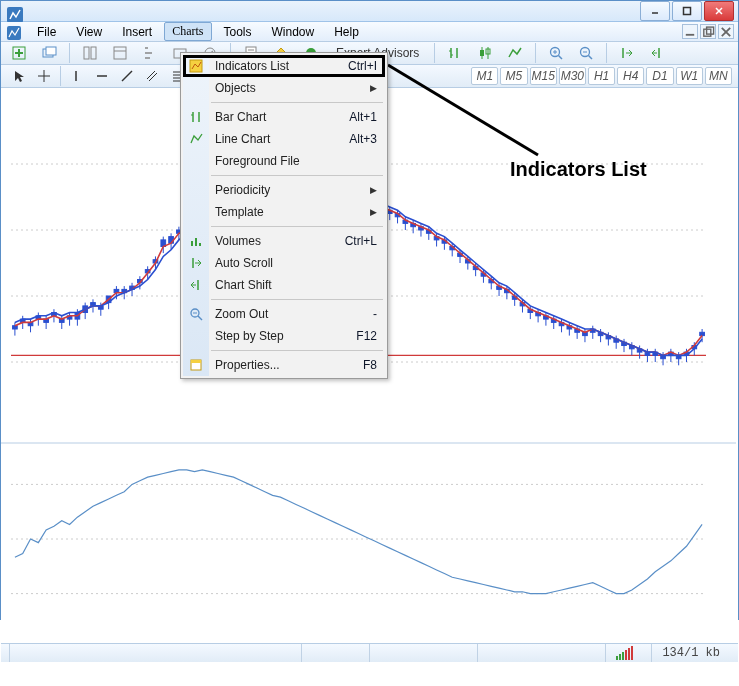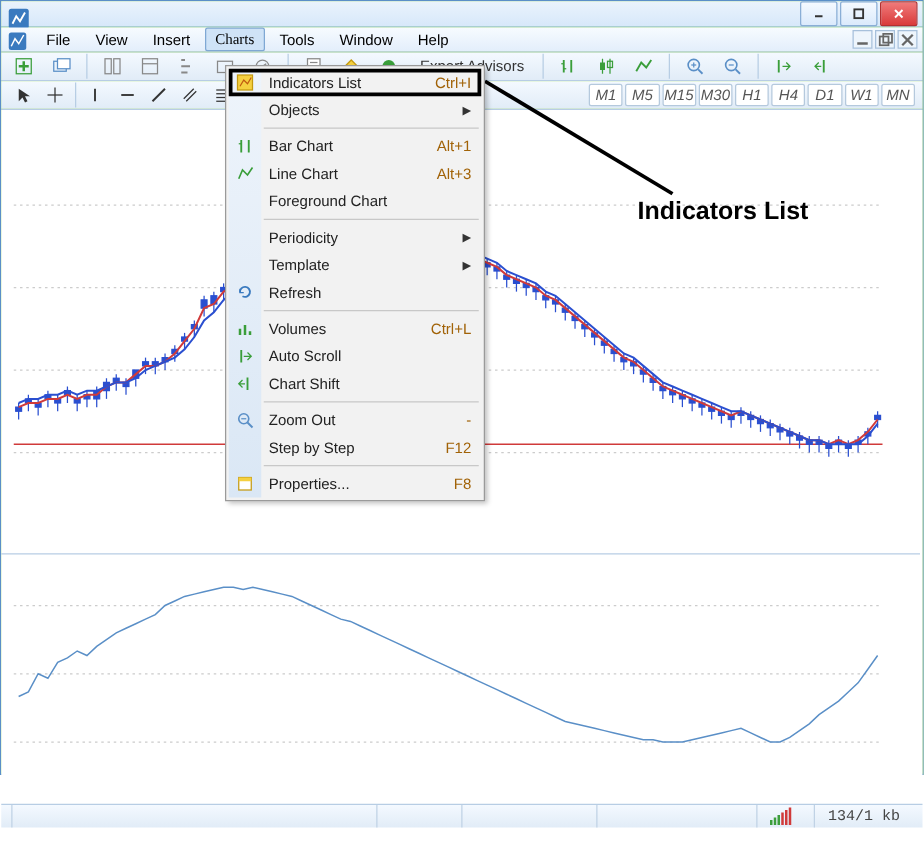--- a/index.html
+++ b/index.html
@@ -1,19 +1,19 @@
 <!DOCTYPE html>
 <html><head>
 <meta charset="utf-8">
 <style>
 * { margin: 0; padding: 0; box-sizing: border-box; font-family: "Segoe UI", Tahoma, sans-serif; font-size: 12px; }
 body { background: #fff; width: 739px; height: 686px; overflow: hidden; position: relative; }
 
 
-.window { width: 739px; height: 620px; border: 1px solid #5a8fc7; background: #bef264; display: flex; flex-direction: column; }
+.window { width: 739px; height: 620px; border: 1px solid #5a8fc7; background: #6d28d9; display: flex; flex-direction: column; }
 .titlebar { height: 30px; background: linear-gradient(#eaf3fc, #d7e8fa); display: flex; align-items: center; justify-content: flex-end; padding: 0 4px; border-bottom: 1px solid #9fc3e8; position: relative; }
 .titlebar .appicon { position: absolute; left: 4px; top: 4px; width: 20px; height: 20px; }
 .winbtn { width: 30px; height: 20px; margin-left: 2px; border: 1px solid #8aaed6; background: linear-gradient(#f5faff, #dbeafc); display: flex; align-items: center; justify-content: center; border-radius: 2px; }
 .winbtn.close { background: linear-gradient(#f07a7a, #d93b3b); border-color: #b23030; }
 .winbtn svg { width: 10px; height: 10px; }
 
 
 .menubar { height: 22px; background: linear-gradient(#f7fbff, #e3eefb); border-bottom: 1px solid #b7cde4; display: flex; align-items: center; padding-left: 28px; gap: 4px; position: relative; }
 .menubar .icon-small { position: absolute; left: 4px; top: 2px; width: 18px; height: 18px; }
 .menubar .menuitem { padding: 2px 8px; border-radius: 2px; }
@@ -42,21 +42,21 @@
 .signal span:nth-child(2){height:6px;}
 .signal span:nth-child(3){height:8px;}
 .signal span:nth-child(4){height:10px;background:#d03a3a;}
 .signal span:nth-child(5){height:12px;background:#d03a3a;}
 .signal span:nth-child(6){height:14px;background:#d03a3a;}
 
 
 .dropdown { position: absolute; left: 180px; top: 52px; width: 208px; background: #f2f2f2; border: 1px solid #9a9a9a; box-shadow: 2px 2px 4px rgba(0,0,0,0.25); z-index: 100; padding: 2px; }
 .dropdown .stripe { position: absolute; left: 2px; top: 2px; bottom: 2px; width: 26px; background: linear-gradient(#eef4fb, #dae7f5); }
 .dd-item { position: relative; height: 22px; display: flex; align-items: center; padding-left: 32px; padding-right: 8px; color: #222; }
-.dd-item .shortcut { margin-left: auto; color: #a16207; }
+.dd-item .shortcut { margin-left: auto; color: #0f172a; }
 .dd-item .sub { margin-left: auto; font-size: 9px; color: #333; }
 .dd-item .ico { position: absolute; left: 5px; width: 16px; height: 16px; display: flex; align-items: center; justify-content: center; }
 .dd-sep { height: 1px; background: #c8c8c8; margin: 3px 2px 3px 28px; position: relative; }
 .dd-highlight { position: absolute; left: 2px; right: 2px; top: 2px; height: 22px; border: 3px solid #000; pointer-events: none; z-index: 5; }
 
 
 .callout-line { position: absolute; z-index: 90; }
 .callout-text { position: absolute; font-weight: bold; font-size: 20px; color: #000; z-index: 90; }
 
 
@@ -558,39 +558,30 @@
       <div class="dd-item">
         <span class="ico">
           <svg width="14" height="14">
             <path d="M2 11 L5 4 L9 8 L13 2" stroke="#3a9e3a" fill="none" stroke-width="1.3"></path>
           </svg>
         </span>
         <span>Line Chart</span>
         <span class="shortcut">Alt+3</span>
       </div>
       <div class="dd-item">
-        <span>Foreground Chart</span>
+        <span>Foreground File</span>
       </div>
       <div class="dd-sep"></div>
       <div class="dd-item">
         <span>Periodicity</span>
         <span class="sub">▶</span>
       </div>
       <div class="dd-item">
         <span>Template</span>
         <span class="sub">▶</span>
-      </div>
-      <div class="dd-item">
-        <span class="ico">
-          <svg width="14" height="14">
-            <path d="M3 7 A4 4 0 1 1 5 10" fill="none" stroke="#3a7abf" stroke-width="1.5"></path>
-            <path d="M3 4 L3 7 L6 7" fill="none" stroke="#3a7abf"></path>
-          </svg>
-        </span>
-        <span>Refresh</span>
       </div>
       <div class="dd-sep"></div>
       <div class="dd-item">
         <span class="ico">
           <svg width="14" height="14">
             <line x1="3" y1="12" x2="3" y2="7" stroke="#3a9e3a" stroke-width="2"></line>
             <line x1="7" y1="12" x2="7" y2="4" stroke="#3a9e3a" stroke-width="2"></line>
             <line x1="11" y1="12" x2="11" y2="9" stroke="#3a9e3a" stroke-width="2"></line>
           </svg>
         </span>

